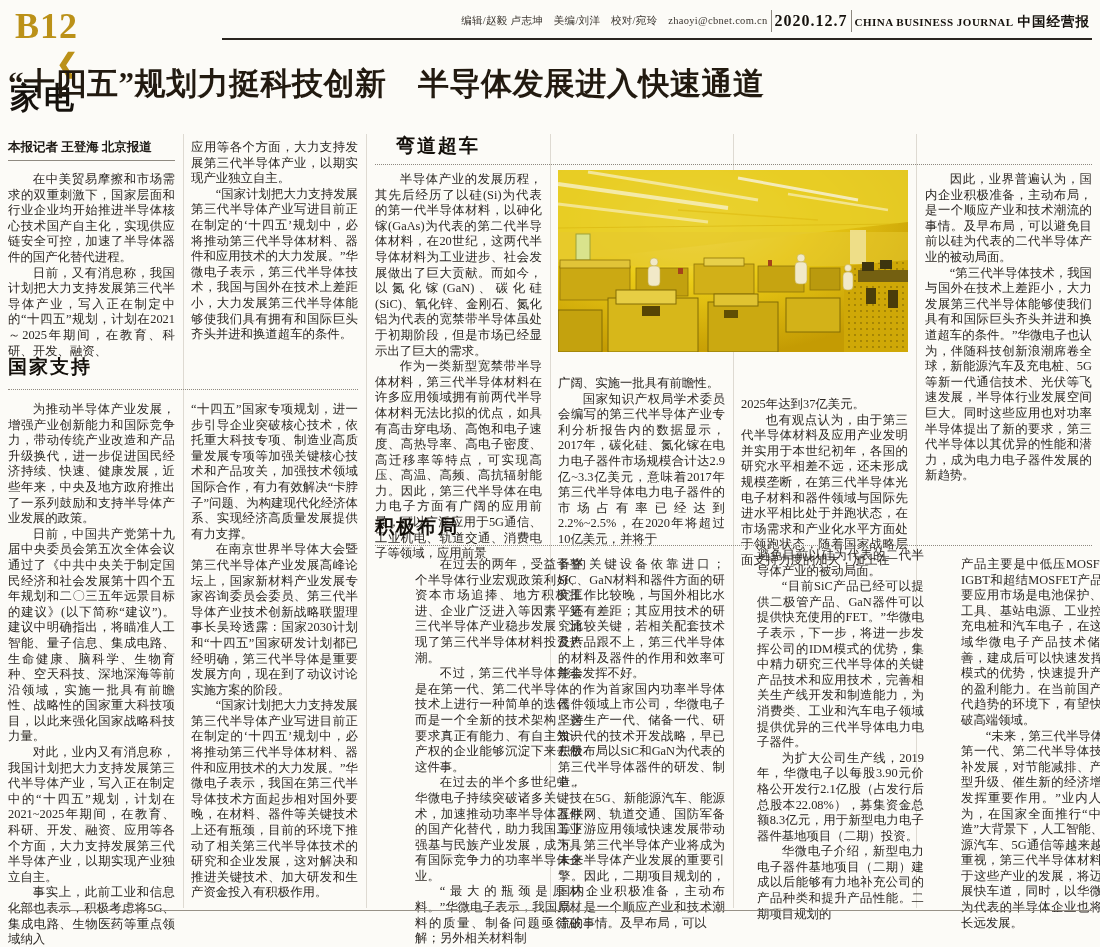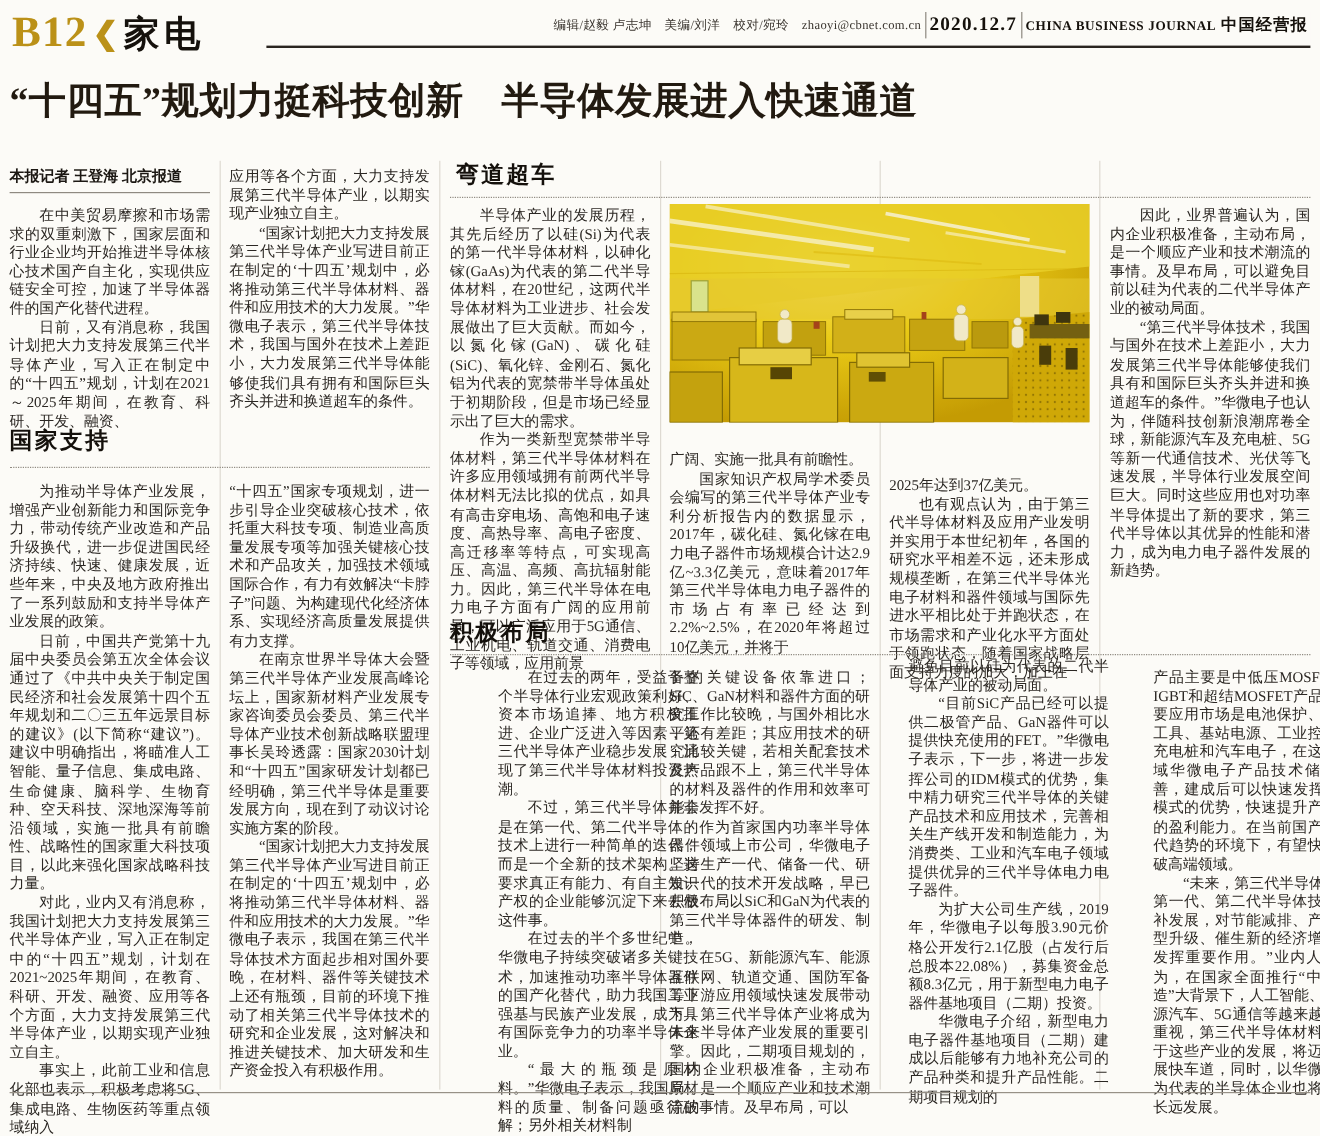--- a/index.html
+++ b/index.html
@@ -3,21 +3,21 @@
 <meta charset="utf-8">
 <style>
   html,body{margin:0;padding:0;background:#efede8;}
   .page{
     position:relative;width:1100px;height:947px;margin:0 auto;
     background:#fcfbf7;overflow:hidden;
     font-family:"Liberation Serif","DejaVu Serif",serif;
     color:#2b2723;
   }
   
-  .brand{position:absolute;left:10px;top:8px;display:flex;align-items:flex-end;gap:4px;}
+  .brand{position:absolute;left:10px;top:8px;display:flex;align-items:flex-end;gap:4px;flex-direction:column;}
   .pageno{font-size:36px;font-weight:bold;color:#bb9118;line-height:1;letter-spacing:1px;}
   .chev{font-size:26px;font-weight:bold;color:#bb9118;line-height:1.2;}
   .secname{font-size:30px;color:#15110c;line-height:1;letter-spacing:4px;font-weight:600;}
   .brand-rule{position:absolute;left:222px;right:8px;top:38px;height:2px;background:#2a2520;}
   .meta{position:absolute;right:8px;top:10px;display:flex;align-items:center;gap:3px;background:#fcfbf7;padding:0 2px 4px 6px;}
   .staff{font-size:10.5px;color:#3a352f;letter-spacing:0.3px;}
   .vline{width:1px;height:22px;background:#8d887f;}
   .issue-date{font-size:16px;font-weight:bold;color:#15110c;letter-spacing:1px;}
   .journal-en{font-size:11px;font-weight:bold;color:#15110c;letter-spacing:0.5px;}
   .journal-cn{font-size:13.5px;font-weight:bold;color:#15110c;letter-spacing:1px;}
@@ -91,21 +91,21 @@
       <p class="para">日前，中国共产党第十九届中央委员会第五次全体会议通过了《中共中央关于制定国民经济和社会发展第十四个五年规划和二〇三五年远景目标的建议》(以下简称“建议”)。建议中明确指出，将瞄准人工智能、量子信息、集成电路、生命健康、脑科学、生物育种、空天科技、深地深海等前沿领域，实施一批具有前瞻性、战略性的国家重大科技项目，以此来强化国家战略科技力量。</p>
       <p class="para">对此，业内又有消息称，我国计划把大力支持发展第三代半导体产业，写入正在制定中的“十四五”规划，计划在2021~2025年期间，在教育、科研、开发、融资、应用等各个方面，大力支持发展第三代半导体产业，以期实现产业独立自主。</p>
       <p class="para">事实上，此前工业和信息化部也表示，积极考虑将5G、集成电路、生物医药等重点领域纳入</p>
     </div>
   <div class="colblock" style="left:191px;top:402px;">
       <p class="para no-indent">“十四五”国家专项规划，进一步引导企业突破核心技术，依托重大科技专项、制造业高质量发展专项等加强关键核心技术和产品攻关，加强技术领域国际合作，有力有效解决“卡脖子”问题、为构建现代化经济体系、实现经济高质量发展提供有力支撑。</p>
       <p class="para">在南京世界半导体大会暨第三代半导体产业发展高峰论坛上，国家新材料产业发展专家咨询委员会委员、第三代半导体产业技术创新战略联盟理事长吴玲透露：国家2030计划和“十四五”国家研发计划都已经明确，第三代半导体是重要发展方向，现在到了动议讨论实施方案的阶段。</p>
       <p class="para">“国家计划把大力支持发展第三代半导体产业写进目前正在制定的‘十四五’规划中，必将推动第三代半导体材料、器件和应用技术的大力发展。”华微电子表示，我国在第三代半导体技术方面起步相对国外要晚，在材料、器件等关键技术上还有瓶颈，目前的环境下推动了相关第三代半导体技术的研究和企业发展，这对解决和推进关键技术、加大研发和生产资金投入有积极作用。</p>
     </div>
 
-  <h2 class="sec-title" style="left:380px;top:133px;">弯道超车</h2>
+  <h2 class="sec-title" style="left:396px;top:133px;">弯道超车</h2>
   <div class="dotted-rule" style="left:375px;top:164px;width:717px;"></div>
   <div class="colblock" style="left:375px;top:172px;">
       <p class="para">半导体产业的发展历程，其先后经历了以硅(Si)为代表的第一代半导体材料，以砷化镓(GaAs)为代表的第二代半导体材料，在20世纪，这两代半导体材料为工业进步、社会发展做出了巨大贡献。而如今，以氮化镓(GaN)、碳化硅(SiC)、氧化锌、金刚石、氮化铝为代表的宽禁带半导体虽处于初期阶段，但是市场已经显示出了巨大的需求。</p>
       <p class="para">作为一类新型宽禁带半导体材料，第三代半导体材料在许多应用领域拥有前两代半导体材料无法比拟的优点，如具有高击穿电场、高饱和电子速度、高热导率、高电子密度、高迁移率等特点，可实现高压、高温、高频、高抗辐射能力。因此，第三代半导体在电力电子方面有广阔的应用前景，可以广泛应用于5G通信、工业机电、轨道交通、消费电子等领域，应用前景</p>
     </div>
   <div class="colblock" style="left:558px;top:376px;">
       <p class="para no-indent">广阔、实施一批具有前瞻性。</p>
       <p class="para">国家知识产权局学术委员会编写的第三代半导体产业专利分析报告内的数据显示，2017年，碳化硅、氮化镓在电力电子器件市场规模合计达2.9亿~3.3亿美元，意味着2017年第三代半导体电力电子器件的市场占有率已经达到2.2%~2.5%，在2020年将超过10亿美元，并将于</p>
     </div>
   <div class="colblock" style="left:741px;top:397px;">

